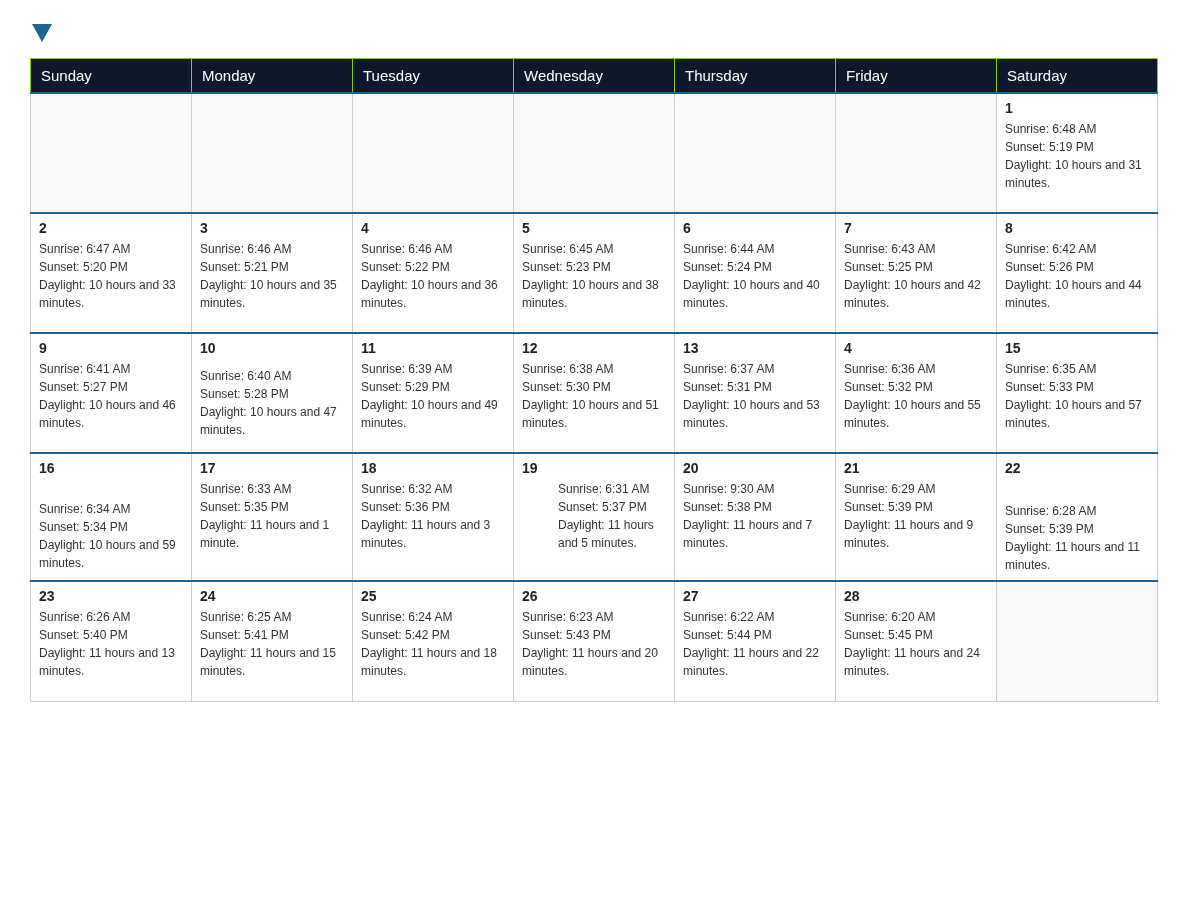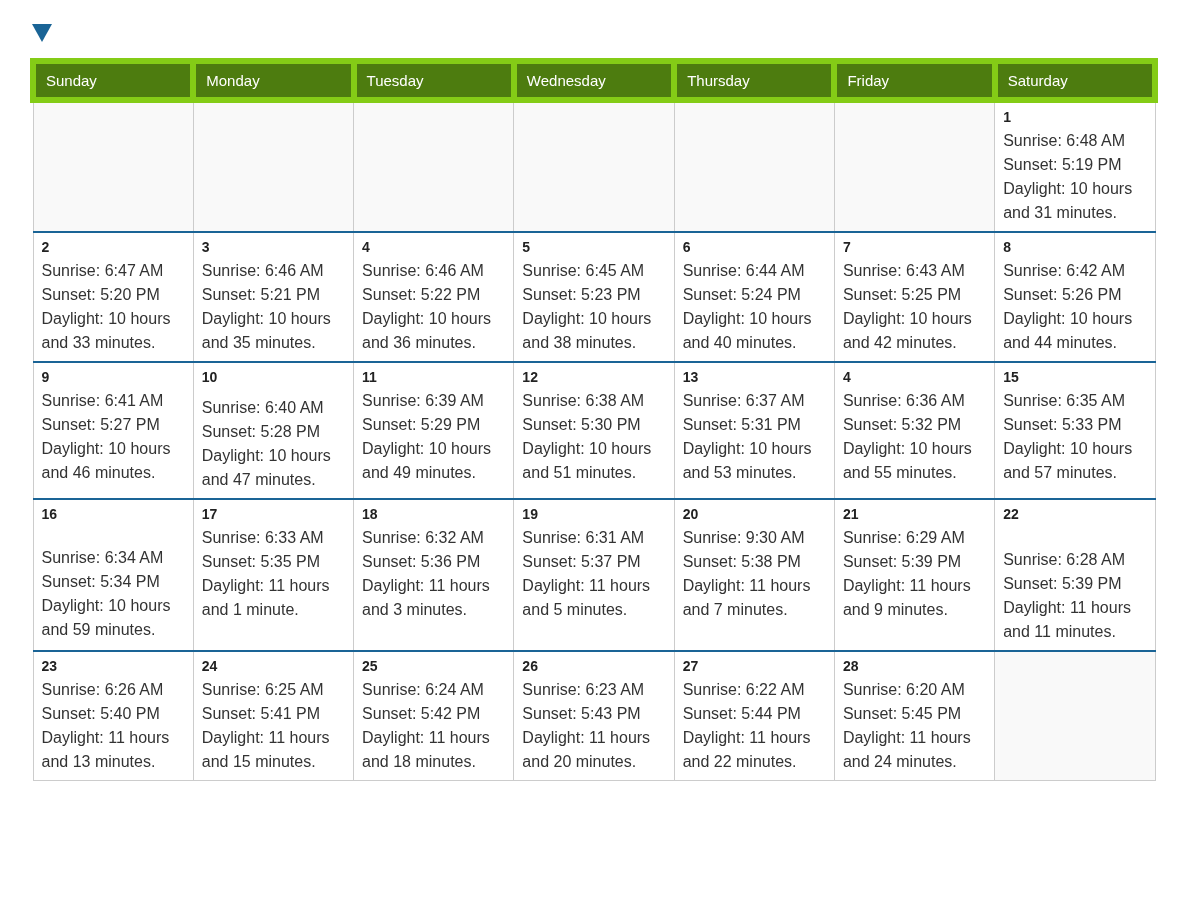--- a/index.html
+++ b/index.html
@@ -63,45 +63,45 @@
       font-size: 20px;
       color: #444;
       margin-top: 4px;
     }
     .calendar {
       width: 100%;
       border-collapse: collapse;
       table-layout: fixed;
     }
     .calendar thead tr th {
-      background-color: #4d7c0f;
+      background-color: #0f172a;
       color: #fff;
       font-size: 15px;
       font-weight: normal;
       padding: 8px 10px;
       text-align: left;
-      border: 6px solid #84cc16;
+      border: 1px solid #84cc16;
     }
     .calendar tbody tr td {
       border: 1px solid #ccc;
       vertical-align: top;
       padding: 6px 8px;
       font-size: 12.5px;
       color: #333;
       height: 120px;
     }
     .calendar tbody tr td .day-num {
       font-size: 14px;
       font-weight: bold;
       color: #222;
       display: block;
       margin-bottom: 4px;
     }
     .calendar tbody tr td .day-info {
-      font-size: 16px;
+      font-size: 12px;
       color: #333;
       line-height: 1.5;
     }
     .calendar tbody tr:first-child td {
       border-top: 2px solid #1a6496;
     }
     .calendar tbody tr td.empty {
       background: #f9f9f9;
     }
     .divider-row td {
@@ -256,21 +256,21 @@
 Daylight: 11 hours and 1 minute.</div>
         </td>
         <td>
           <span class="day-num">18</span>
           <div class="day-info" style="white-space: pre-line;">Sunrise: 6:32 AM
 Sunset: 5:36 PM
 Daylight: 11 hours and 3 minutes.</div>
         </td>
         <td>
           <span class="day-num">19</span>
-          <div class="day-info" style="white-space: pre-line;">Sunrise: 6:31 AM
+          <div class="day-info" style="white-space: pre-line; margin-left: 36px;">Sunrise: 6:31 AM
 Sunset: 5:37 PM
 Daylight: 11 hours and 5 minutes.</div>
         </td>
         <td>
           <span class="day-num">20</span>
           <div class="day-info" style="white-space: pre-line;">Sunrise: 9:30 AM
 Sunset: 5:38 PM
 Daylight: 11 hours and 7 minutes.</div>
         </td>
         <td>

